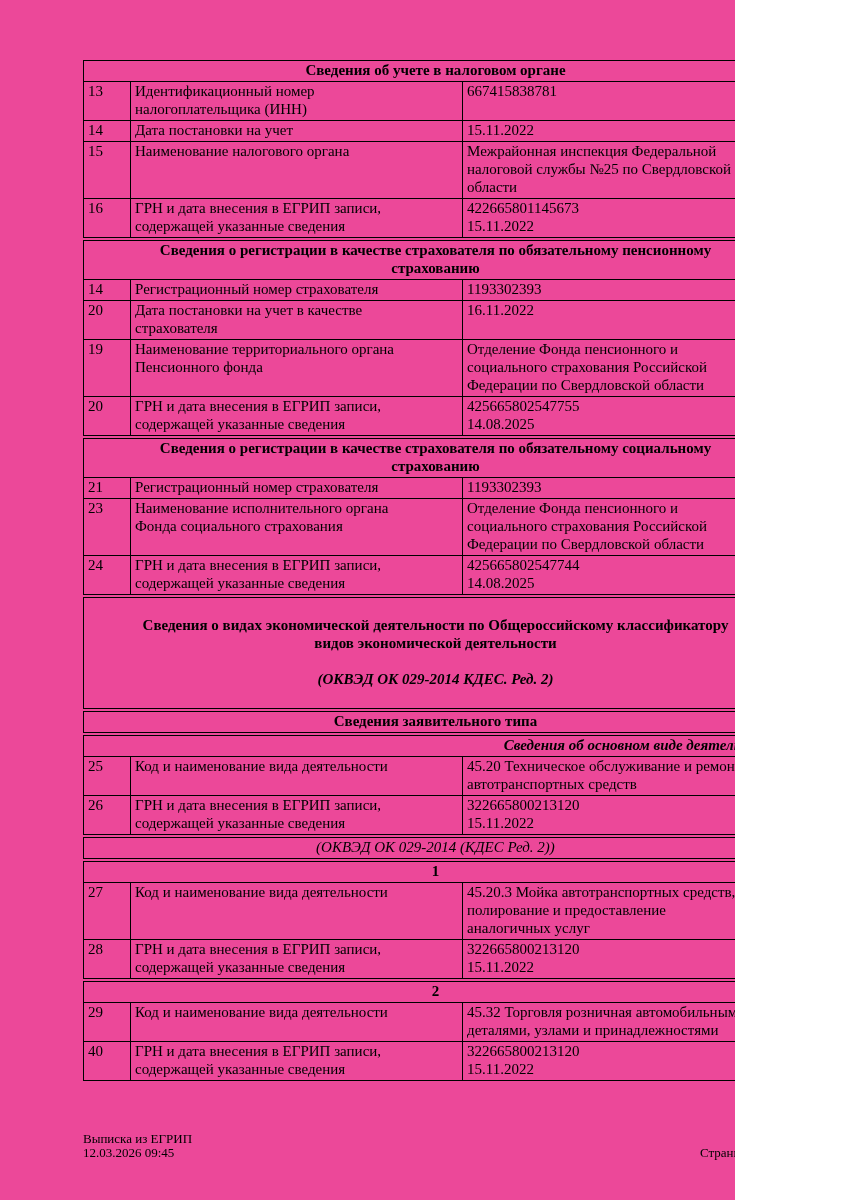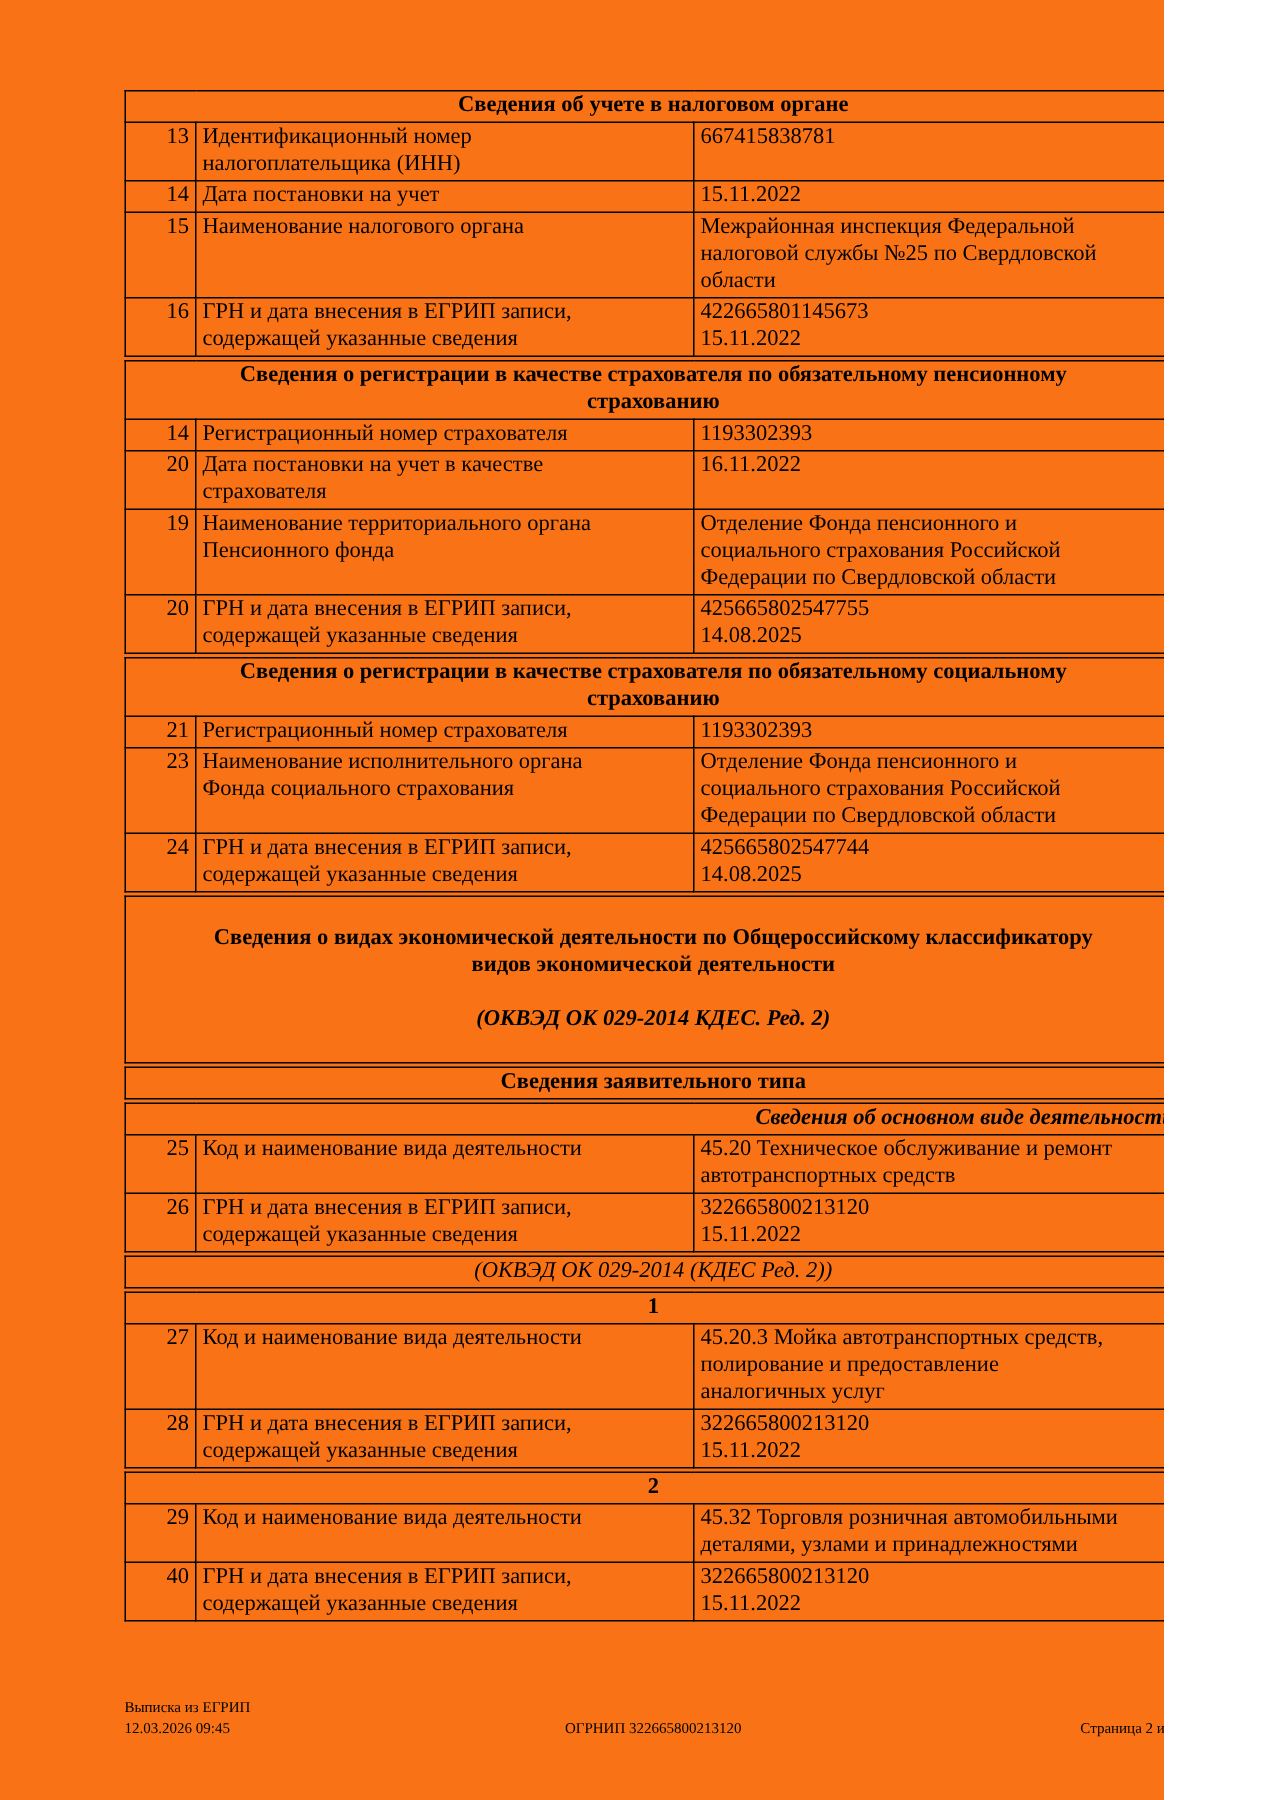--- a/index.html
+++ b/index.html
@@ -1,47 +1,47 @@
 <!DOCTYPE html>
 <html><head>
 <meta charset="utf-8">
 <style>
   html,body { margin:0; padding:0; background:#ffffff; }
   body {
     width:848px; height:1200px; position:relative;
     font-family:"Liberation Serif","DejaVu Serif",serif;
     color:#000;
   }
-  .page { position:relative; width:776px; height:1200px; background:#f97316; overflow:hidden; }
+  .page { position:relative; width:707px; height:1200px; background:#ec4899; overflow:hidden;padding-left:28px; }
   .content { position:absolute; left:83px; top:60px; width:705px; }
 
   table.blk {
     width:100%; border-collapse:collapse; table-layout:fixed;
     margin:0 0 2px 0;
   }
   table.blk td {
     border:1.5px solid #000;
     vertical-align:top;
     font-size:15px; line-height:18px;
     padding:0 4px 2px 4px;
     white-space:pre-line;
     overflow:hidden;
   }
   col.c-num { width:47px; }
   col.c-lbl { width:332px; }
 
-  td.num { text-align:right; padding-left:0; padding-right:0; }
+  td.num { text-align:left; padding-left:0; padding-right:0; }
   td.hdr { text-align:center; font-weight:bold; font-size:15.5px; }
   td.hdr.it { font-style:italic;text-align:right; }
   td.hdr.plain-it { font-style:italic; font-weight:normal; }
   .hdr-sub { font-weight:bold; font-style:italic; }
 
   .footer {
     position:absolute; left:83px; top:1132px; width:705px; height:28px;
-    font-size:10px; line-height:13.5px;
+    font-size:13px; line-height:13.5px;
   }
   .footer-left { position:absolute; left:0; top:0; }
   .footer-center { position:absolute; left:0; right:0; bottom:1px; text-align:center; }
   .footer-right { position:absolute; right:0; bottom:1px;margin-left:12px; }
 </style>
 </head>
 <body>
 
 <div class="page">
   <div class="content">
@@ -266,16 +266,15 @@
     </tbody>
       </table>
 
   </div>
 
   <div class="footer">
     <div class="footer-left">
       <div>Выписка из ЕГРИП</div>
       <div>12.03.2026 09:45</div>
     </div>
-    <div class="footer-center">ОГРНИП 322665800213120</div>
     <div class="footer-right">Страница 2 из 5</div>
   </div>
 </div>
 
 </body></html>

